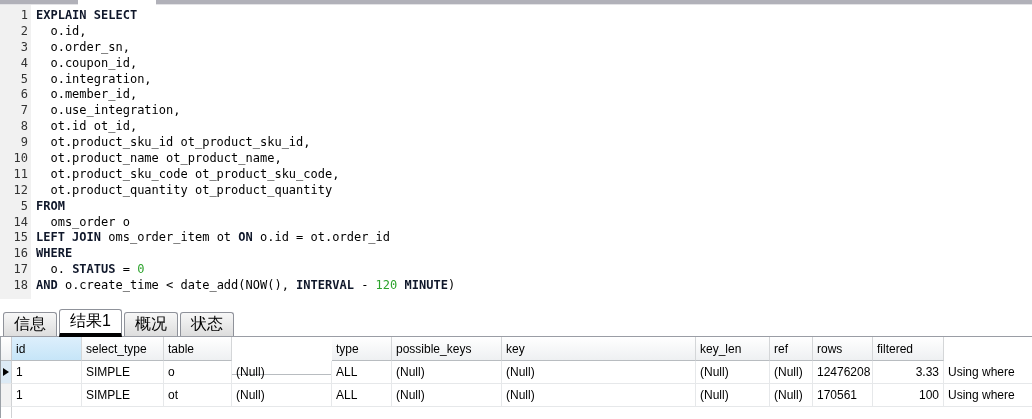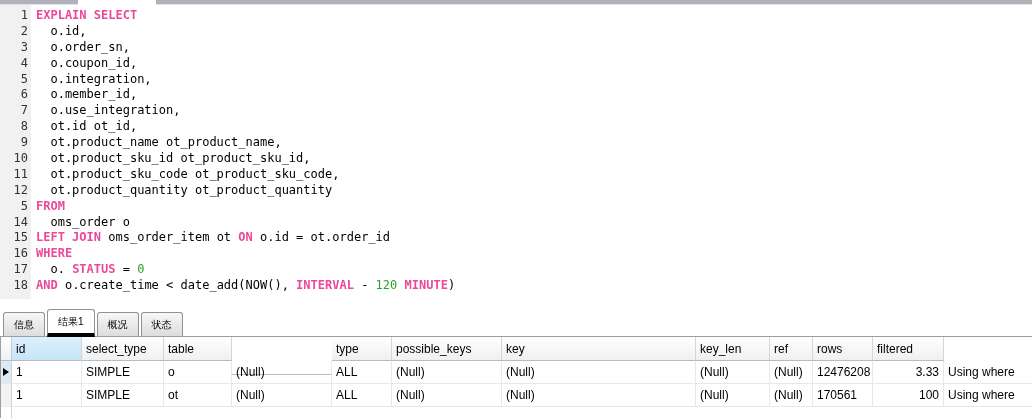--- a/index.html
+++ b/index.html
@@ -12,28 +12,28 @@
 
   
   .editor { position:relative; height:303px; background:#fff; overflow:hidden; cursor:text; }
   .gutter { position:absolute; left:0; top:0; width:31px; background:#f1f1f1;
             padding:3px 3px 5px 0; }
   .gutter .lineno { font-family:"DejaVu Sans Mono","Liberation Mono",monospace;
             font-size:12px; line-height:15.9px; height:15.9px; text-align:right; color:#333; }
   .code { margin-left:31px; padding:3px 0 0 5px; }
   .code .line { font-family:"DejaVu Sans Mono","Liberation Mono",monospace;
             font-size:12px; line-height:15.9px; height:15.9px; white-space:pre; color:#000; }
-  .tok-kw  { color:#ec4899; font-weight:bold; }
+  .tok-kw  { color:#0f172a; font-weight:bold; }
   .tok-num { color:#2ca32c; }
 
   
   .tabbar { position:relative; height:29px; background:#ffffff; border-bottom:1px solid #9a9da5;
             display:flex; align-items:flex-end; padding-left:3px; }
   .tab { height:24px; margin-right:2px; padding:0 10px; display:flex; align-items:center;
-         font-size:10px; color:#000; background:linear-gradient(#f7f7f7,#dddddd);
+         font-size:16px; color:#000; background:linear-gradient(#f7f7f7,#dddddd);
          border:1px solid #8f929a; border-bottom:none; border-radius:3px 3px 0 0;
          position:relative; cursor:default; }
   .tab.active { height:28px; background:#ffffff; z-index:2; margin-bottom:-1px;
                 border-bottom:4px solid #000000; font-weight:normal; }
 
   
   .grid { position:relative; height:81px; border-left:1px solid #9aa0a6; }
   .grow { display:flex; width:1032px; }
   .hrow  { height:24px; }
   .drow  { height:23px; background:#fff; }
@@ -86,22 +86,22 @@
     </div>
   <div class="code" id="code">
       <div class="line"><span class="tok-kw">EXPLAIN</span><span class="tok-t"> </span><span class="tok-kw">SELECT</span></div>
       <div class="line"><span class="tok-t">  o.id,</span></div>
       <div class="line"><span class="tok-t">  o.order_sn,</span></div>
       <div class="line"><span class="tok-t">  o.coupon_id,</span></div>
       <div class="line"><span class="tok-t">  o.integration,</span></div>
       <div class="line"><span class="tok-t">  o.member_id,</span></div>
       <div class="line"><span class="tok-t">  o.use_integration,</span></div>
       <div class="line"><span class="tok-t">  ot.id ot_id,</span></div>
+      <div class="line"><span class="tok-t">  ot.product_sku_id ot_product_sku_id,</span></div>
       <div class="line"><span class="tok-t">  ot.product_name ot_product_name,</span></div>
-      <div class="line"><span class="tok-t">  ot.product_sku_id ot_product_sku_id,</span></div>
       <div class="line"><span class="tok-t">  ot.product_sku_code ot_product_sku_code,</span></div>
       <div class="line"><span class="tok-t">  ot.product_quantity ot_product_quantity</span></div>
       <div class="line"><span class="tok-kw">FROM</span></div>
       <div class="line"><span class="tok-t">  oms_order o</span></div>
       <div class="line"><span class="tok-kw">LEFT JOIN</span><span class="tok-t"> oms_order_item ot </span><span class="tok-kw">ON</span><span class="tok-t"> o.id = ot.order_id</span></div>
       <div class="line"><span class="tok-kw">WHERE</span></div>
       <div class="line"><span class="tok-t">  o. </span><span class="tok-kw">STATUS</span><span class="tok-t"> = </span><span class="tok-num">0</span></div>
       <div class="line"><span class="tok-kw">AND</span><span class="tok-t"> o.create_time &lt; date_add(NOW(), </span><span class="tok-kw">INTERVAL</span><span class="tok-t"> - </span><span class="tok-num">120</span><span class="tok-t"> </span><span class="tok-kw">MINUTE</span><span class="tok-t">)</span></div>
     </div>
 </div>

